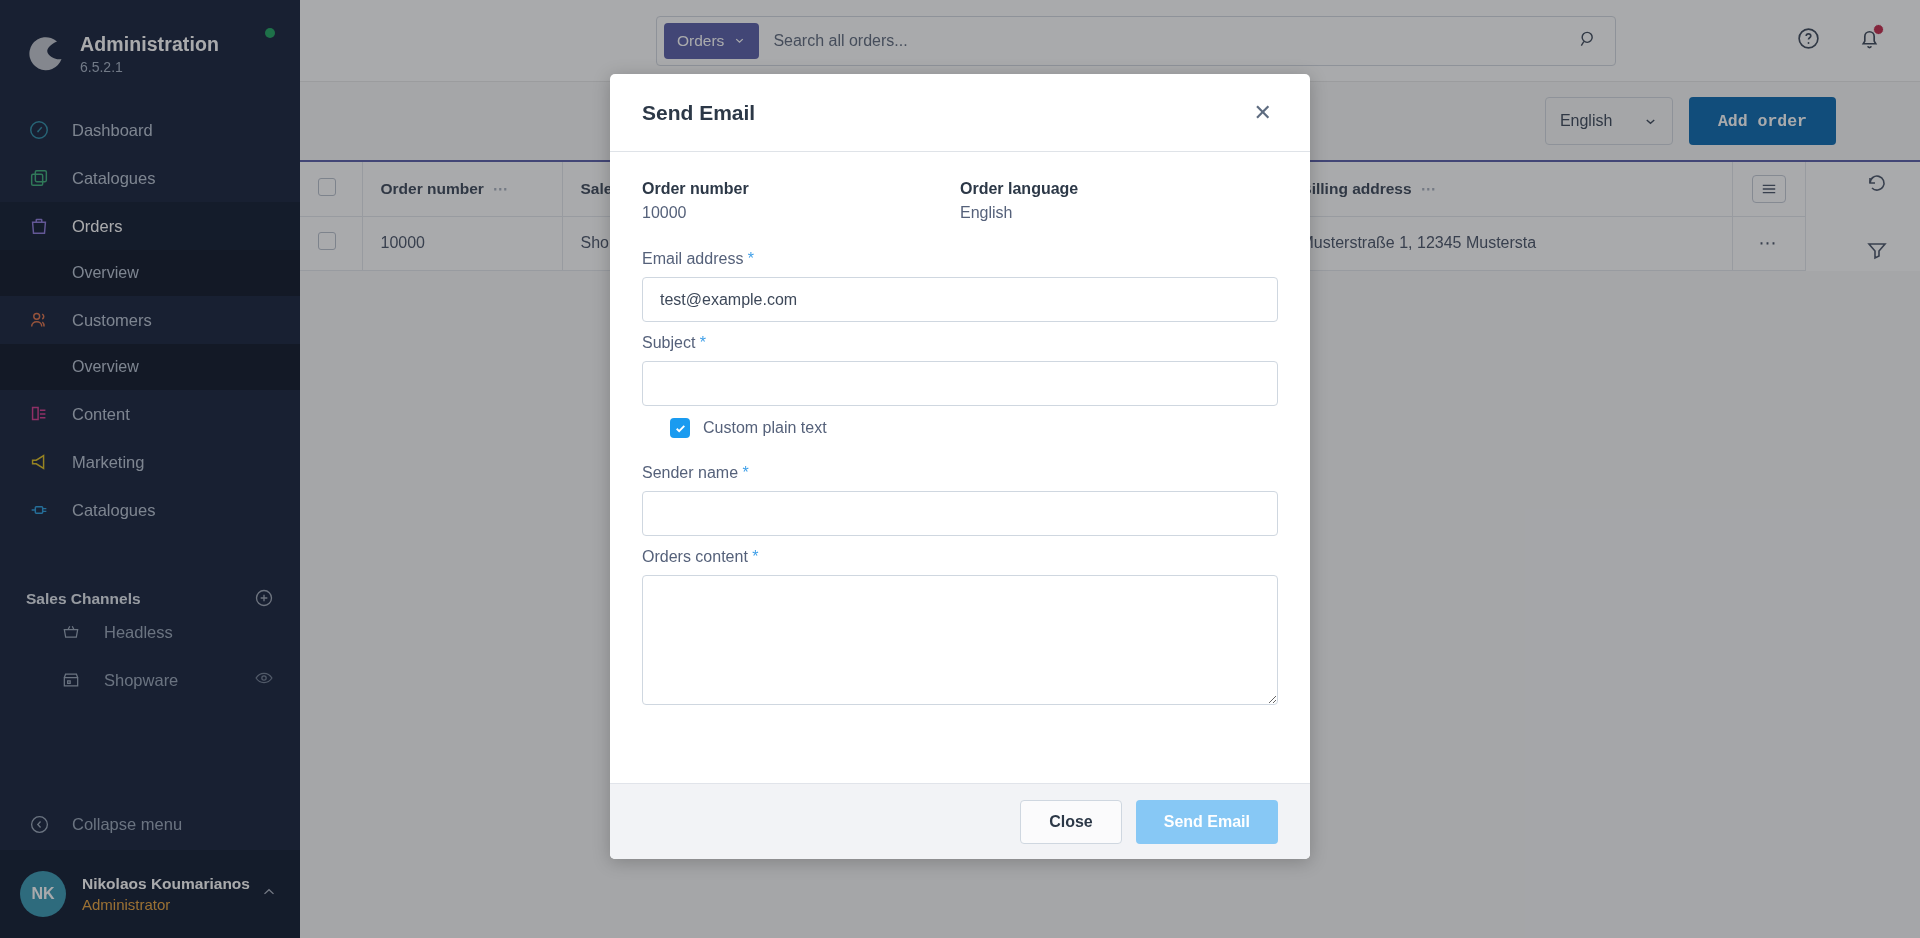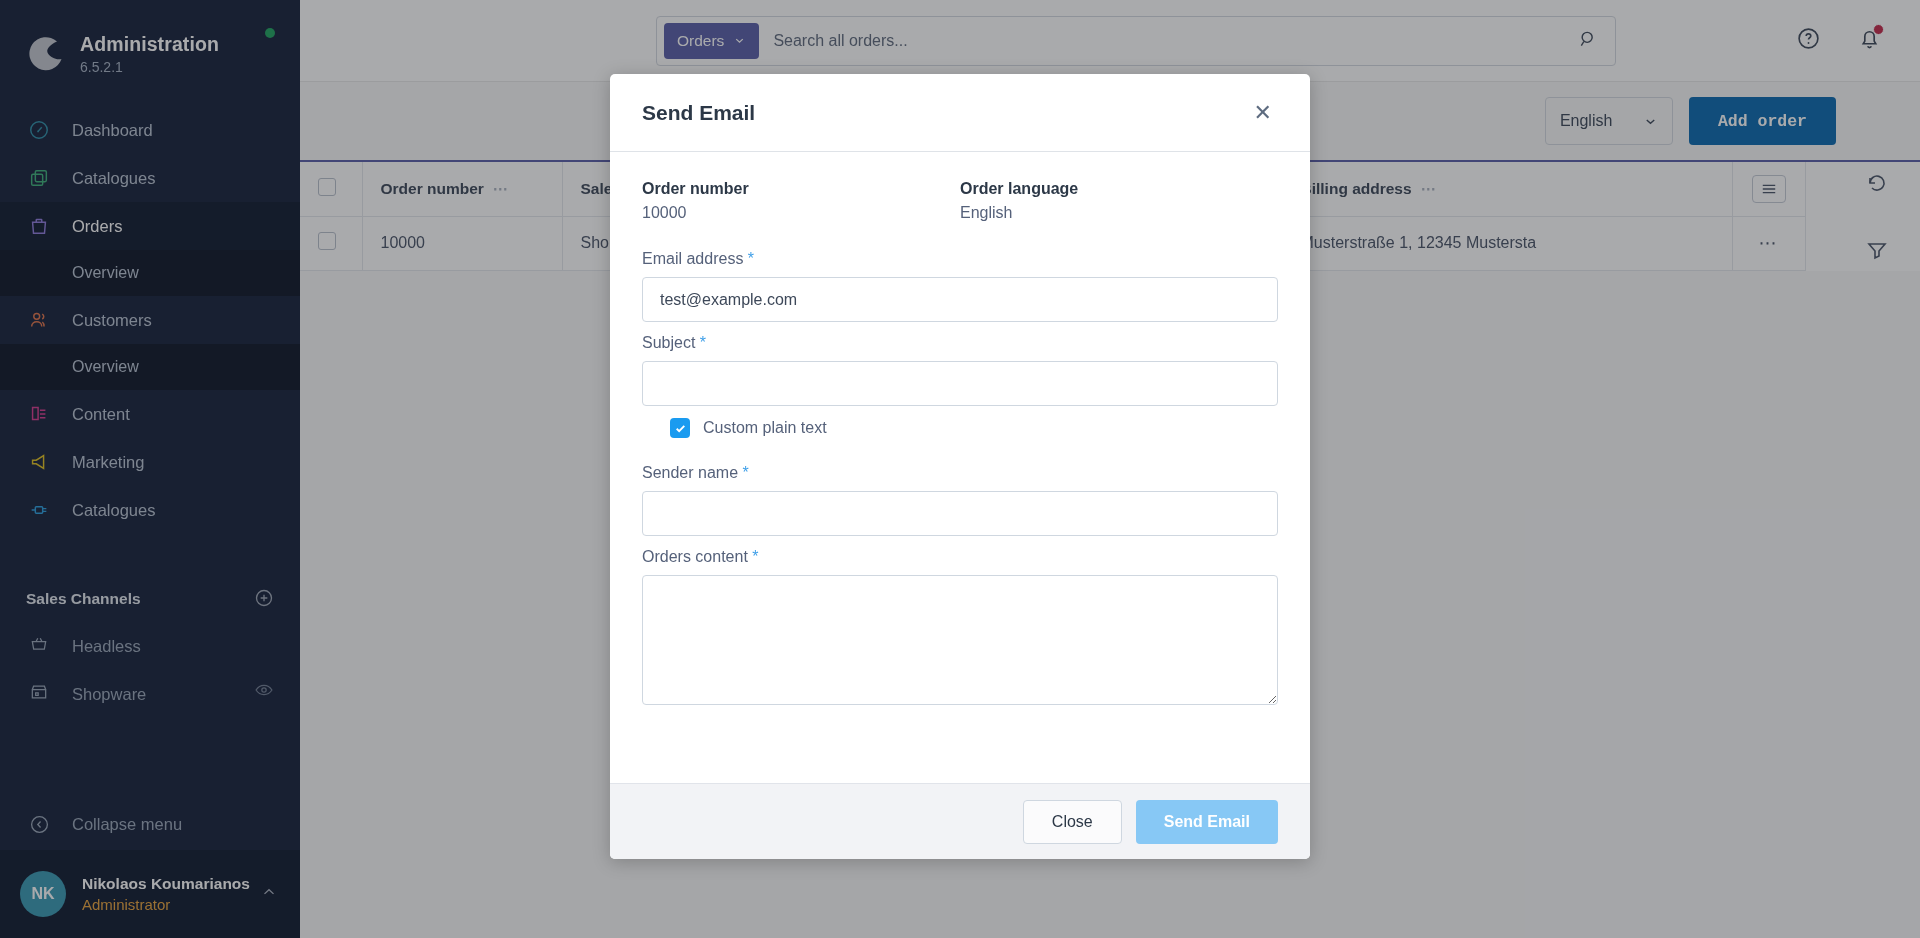--- a/index.html
+++ b/index.html
@@ -54,23 +54,23 @@
   .sb-section {
     margin-top: 34px;
     display: flex; align-items: flex-end; justify-content: space-between;
     padding: 0 26px 0 26px;
     height: 40px;
   }
   .sb-section-label { font-size: 15.5px; font-weight: bold; color: #e2e7ee; }
   .sb-plus { width: 20px; height: 20px; opacity: .75; cursor: pointer; }
 
   .channel-item {
-    display: flex; align-items: flex-end;
+    display: flex; align-items: center;
     height: 48px; padding: 0 26px 0 26px;
-    font-size: 16.5px; color: #9aa7b9; cursor: pointer;
+    font-size: 16.5px; color: #9aa7b9; cursor: pointer; margin-left: 32px;
   }
   .channel-item .ico { width: 26px; height: 24px; flex: 0 0 26px; margin-right: 20px; display:flex; align-items:center; justify-content:center;}
   .channel-item .eye { margin-left: auto; opacity: .7; }
 
   .sb-spacer { flex: 1 1 auto; }
 
   .collapse-item {
     display: flex; align-items: center;
     height: 52px; padding-left: 26px;
     font-size: 16.5px; color: #9aa7b9; cursor: pointer;
@@ -248,21 +248,21 @@
 
   .modal-foot {
     flex: 0 0 76px; height: 76px;
     background: #f2f3f6; border-top: 1px solid #e1e4ea;
     display: flex; align-items: center; justify-content: flex-end;
     gap: 14px; padding: 0 32px;
   }
   .btn-ghost {
     height: 44px; padding: 4px 28px;
     background: #fbfbfc; border: 1px solid #cfd7e0; border-radius: 4px;
-    font-size: 16px; font-weight: normal; color: #2c3847;
+    font-size: 16px; font-weight: bold; color: #2c3847;
     font-family: "Liberation Sans", sans-serif; cursor: pointer;
   }
   .btn-send {
     height: 44px; padding: 0 28px;
     background: #87c8f5; border: none; border-radius: 4px;
     font-size: 16px; font-weight: bold; color: #ffffff;
     font-family: "Liberation Sans", sans-serif; cursor: default;
   }
 </style>
 </head>

